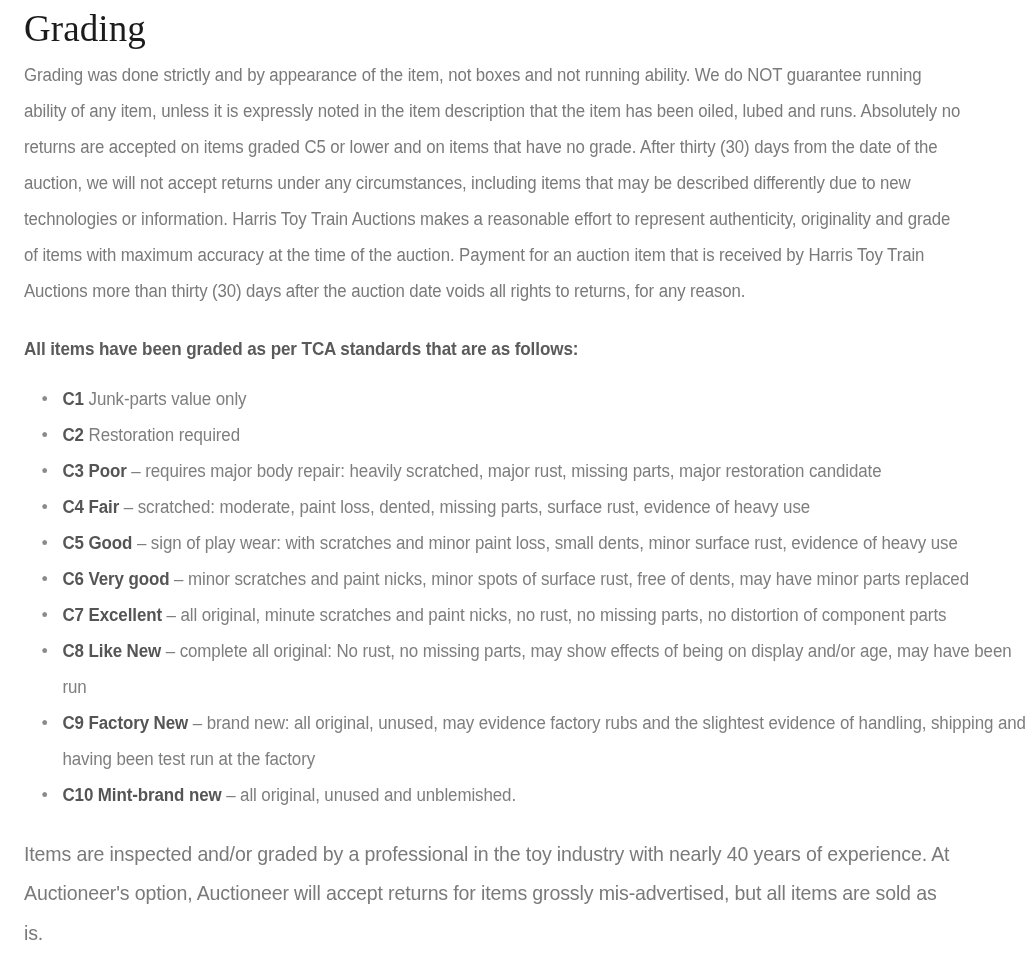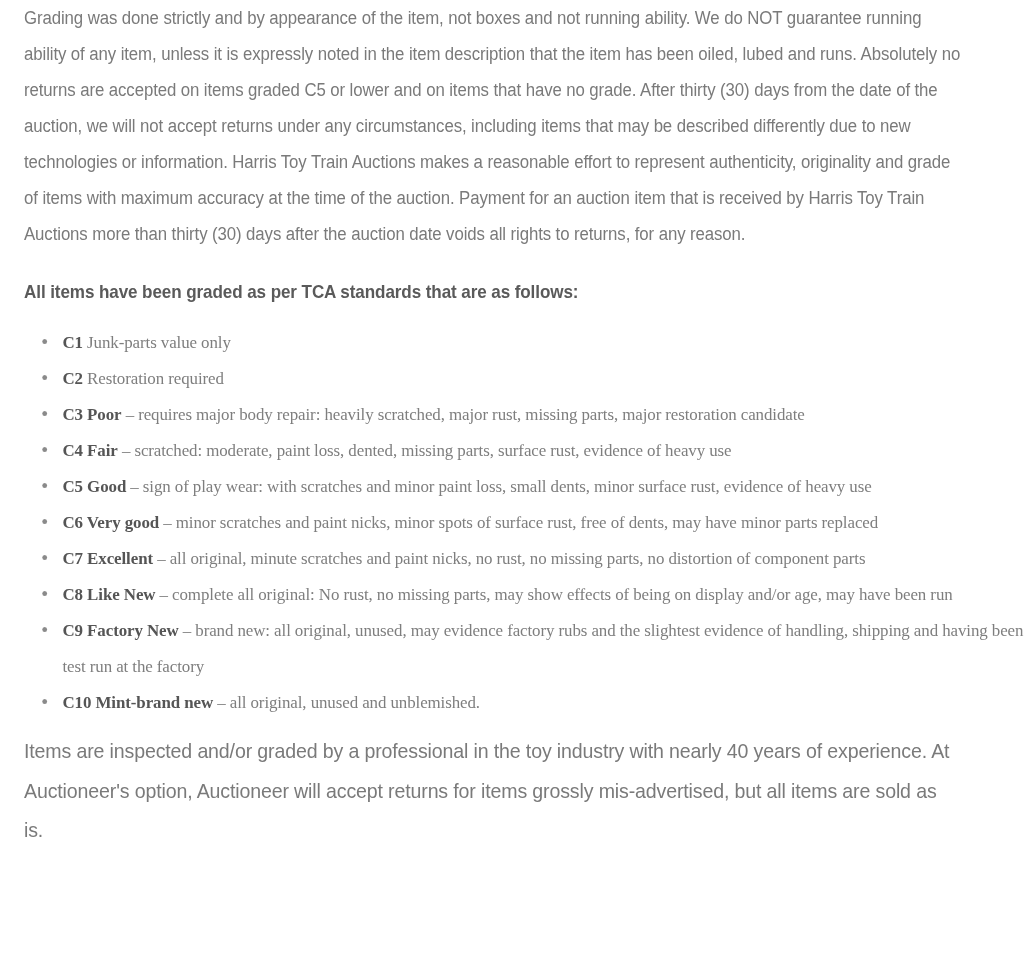--- a/index.html
+++ b/index.html
@@ -59,23 +59,22 @@
     color: #5a5a5a;
     margin: 22px 0 14px 0;
     letter-spacing: -0.1px;
     transform: scaleX(0.96);
     transform-origin: left top;
   }
 
   
   .grade-list {
     list-style: none;
-    margin: 0 0 12px 0;
+    margin: 0 0 22px 0;
     padding: 0;
-    font-family: Liberation Serif, serif;
   }
   .grade-item {
     position: relative;
     padding-left: 40px;
     font-size: 17.6px;
     line-height: 36px;
     color: #7e7e7e;
     letter-spacing: -0.1px;
     margin: 0;
     max-width: 1010px;
@@ -111,20 +110,21 @@
     transform: scaleX(0.96);
     transform-origin: left top;
     width: 104.2%;
   }
 </style>
 </head>
 <body>
 
 <div class="page">
 
+  <h1 class="page-heading">Grading</h1>
 
   <p class="para para-lead">Grading was done strictly and by appearance of the item, not boxes and not running ability. We do NOT guarantee running ability of any item, unless it is expressly noted in the item description that the item has been oiled, lubed and runs. Absolutely no returns are accepted on items graded C5 or lower and on items that have no grade. After thirty (30) days from the date of the auction, we will not accept returns under any circumstances, including items that may be described differently due to new technologies or information. Harris Toy Train Auctions makes a reasonable effort to represent authenticity, originality and grade of items with maximum accuracy at the time of the auction. Payment for an auction item that is received by Harris Toy Train Auctions more than thirty (30) days after the auction date voids all rights to returns, for any reason.</p>
 
   <p class="subheading">All items have been graded as per TCA standards that are as follows:</p>
 
   <ul class="grade-list" id="grade-list">
       <li class="grade-item"><span class="bullet"></span><span class="grade-code">C1</span><span class="grade-desc"> Junk-parts value only</span></li>
       <li class="grade-item"><span class="bullet"></span><span class="grade-code">C2</span><span class="grade-desc"> Restoration required</span></li>
       <li class="grade-item"><span class="bullet"></span><span class="grade-code">C3 Poor</span><span class="grade-desc"> – requires major body repair: heavily scratched, major rust, missing parts, major restoration candidate</span></li>
       <li class="grade-item"><span class="bullet"></span><span class="grade-code">C4 Fair</span><span class="grade-desc"> – scratched: moderate, paint loss, dented, missing parts, surface rust, evidence of heavy use</span></li>

